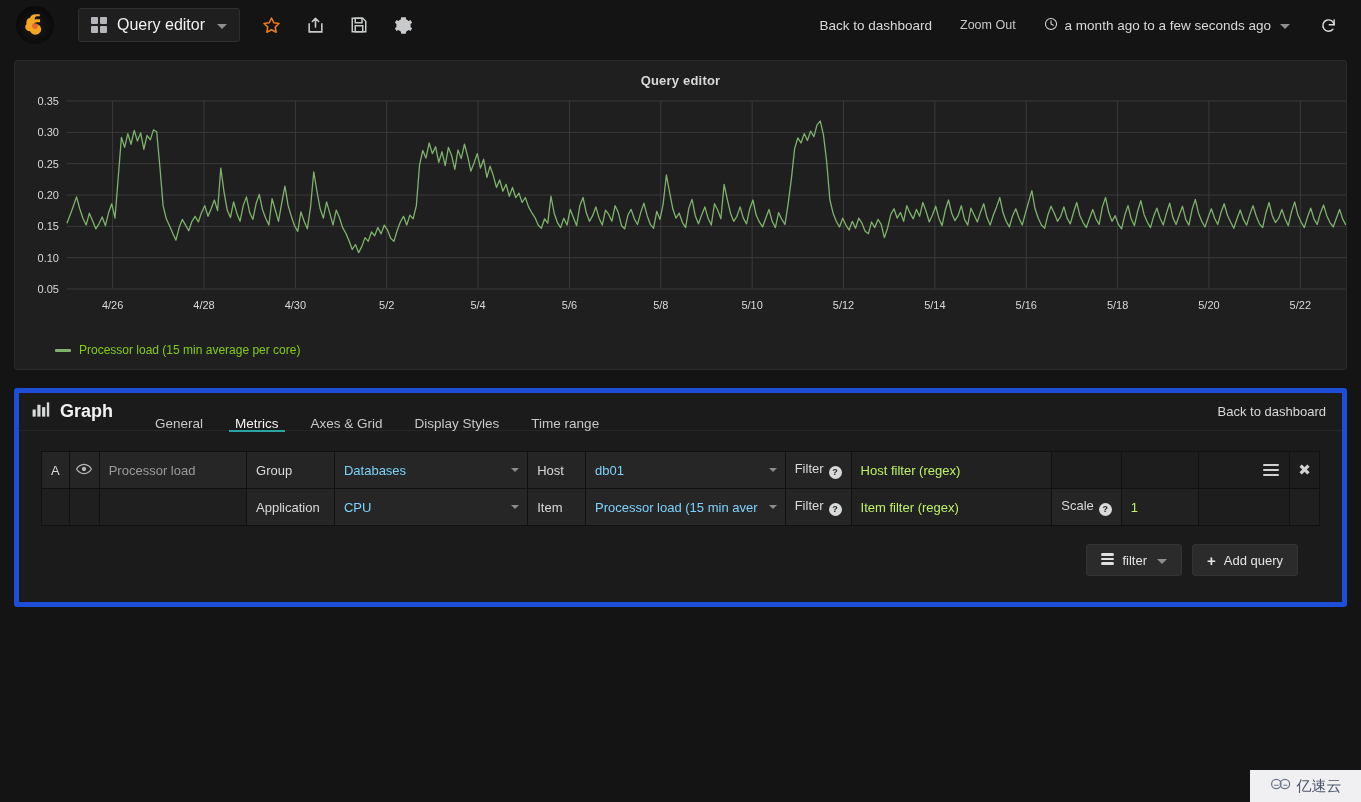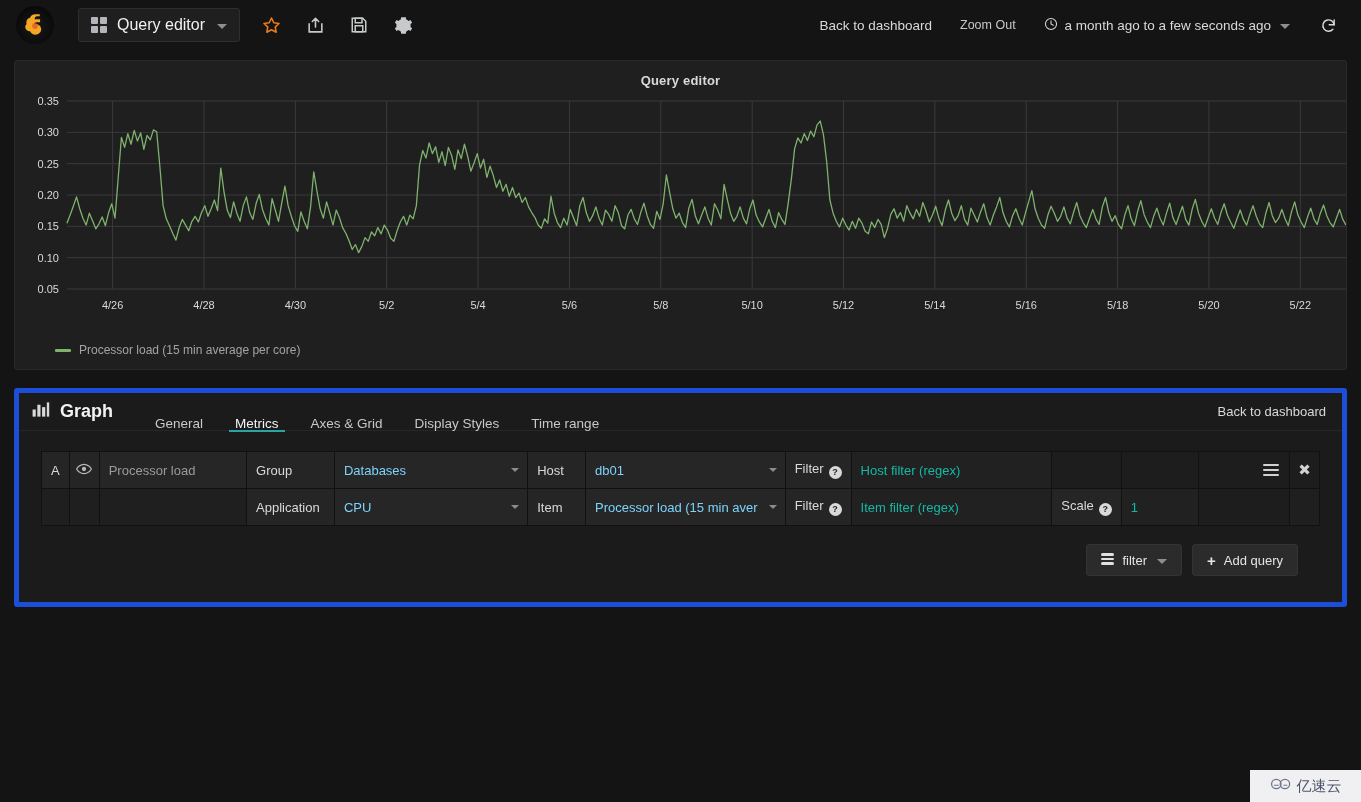--- a/index.html
+++ b/index.html
@@ -107,21 +107,21 @@
   }
   .chart-svg { display: block; width: 100%; height: 100%; }
   .legend {
     position: absolute;
     left: 40px;
     bottom: 12px;
     display: flex;
     align-items: center;
     gap: 8px;
     font-size: 12px;
-    color: #a3a3a3;
+    color: #84cc16;
   }
   .legend-swatch {
     width: 16px; height: 3px; background: #7eb26d; border-radius: 1px;
   }
 
   
   .editor {
     margin: 18px 14px 0 14px;
     background: #1b1b1b;
     border: 5px solid #1d4ed8;
@@ -176,21 +176,21 @@
     padding: 0 9px;
     vertical-align: middle;
     white-space: nowrap;
     overflow: hidden;
   }
   td.cell-label { background: #252525; color: #d8d9da; }
   td.cell-letter { background: #252525; text-align: center; width: 28px; padding: 0; }
   td.cell-eye { background: #252525; text-align: center; width: 30px; padding: 0; color: #b7b8b9; }
   td.cell-input { background: #262626; color: #9a9b9c; }
   td.cell-select { background: #262626; position: relative; color: #7dd3fc; }
-  td.cell-filterinput { background: #212121; color: #14b8a6; }
+  td.cell-filterinput { background: #212121; color: #bef264; }
   td.cell-blank { background: #1f1f1f; }
   td.cell-dark { background: #1d1d1d; }
   .sel-caret {
     position: absolute;
     right: 8px; top: 50%;
     margin-top: -2px;
     width: 0; height: 0;
     border-left: 4px solid transparent;
     border-right: 4px solid transparent;
     border-top: 4px solid #8b8c8d;

